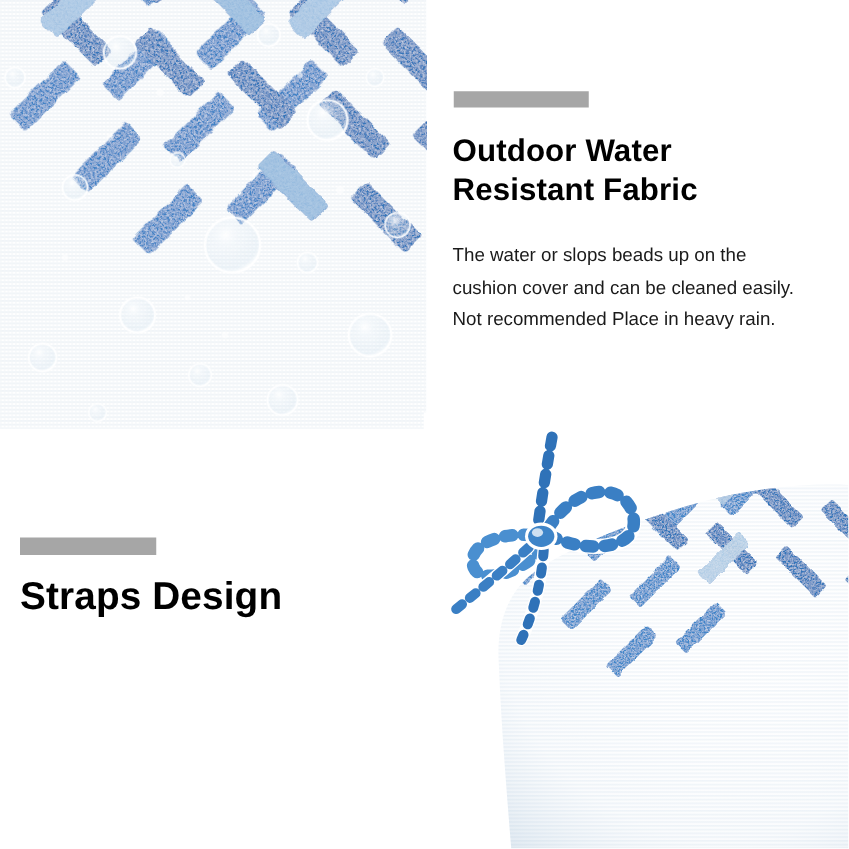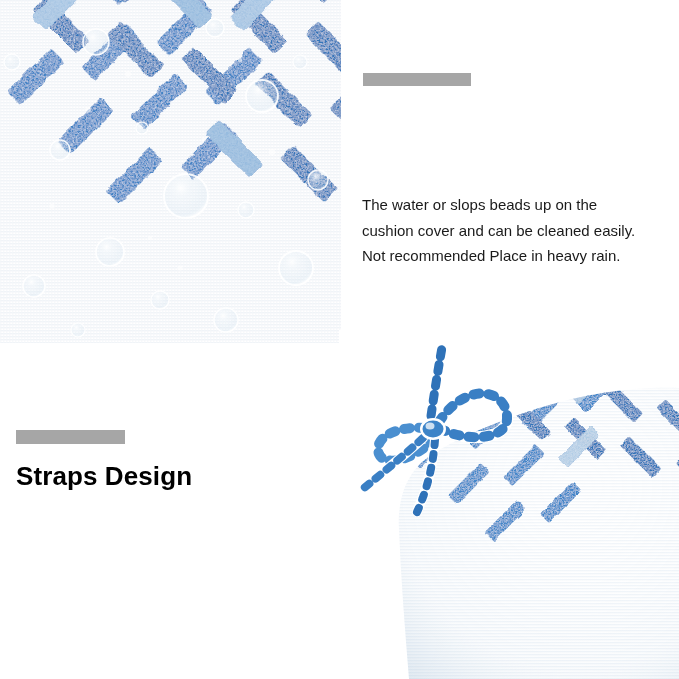--- a/index.html
+++ b/index.html
@@ -68,21 +68,21 @@
     left: 362px;
     top: 106px;
     width: 300px;
     font-size: 25px;
     line-height: 31px;
   }
   #headline-bottom {
     left: 16px;
     top: 461px;
     width: 300px;
-    font-size: 26px;
+    font-size: 31px;
     line-height: 31px;
   }
 
   .bodytext {
     position: absolute;
     color: #1a1a1a;
     font-size: 15px;
     line-height: 25.5px;
     white-space: pre-line;
   }
@@ -372,20 +372,22 @@
         <path d="M 96 110 C 94 136, 88 160, 78 182" stroke="#2f72b8" stroke-width="8" stroke-dasharray="5 9"></path>
 
         <ellipse cx="94" cy="99" rx="13" ry="11" fill="#ffffff" stroke="none"></ellipse>
         <ellipse cx="94" cy="99" rx="10.5" ry="8.5" fill="#3d84c8" stroke="none"></ellipse>
         <ellipse cx="91" cy="96" rx="4.5" ry="3.5" fill="#ffffff" opacity="0.75" stroke="none"></ellipse>
       </g>
     </svg>
   </div>
 
   <div class="accent-bar" id="accent-bar-top"></div>
+  <div class="headline" id="headline-top">Outdoor Water
+Resistant Fabric</div>
   <div class="bodytext" id="body-top">The water or slops beads up on the
 cushion cover and can be cleaned easily.
 Not recommended Place in heavy rain.</div>
 
   <div class="accent-bar" id="accent-bar-bottom"></div>
   <div class="headline" id="headline-bottom">Straps Design</div>
 
 </div>
 
 </body></html>

